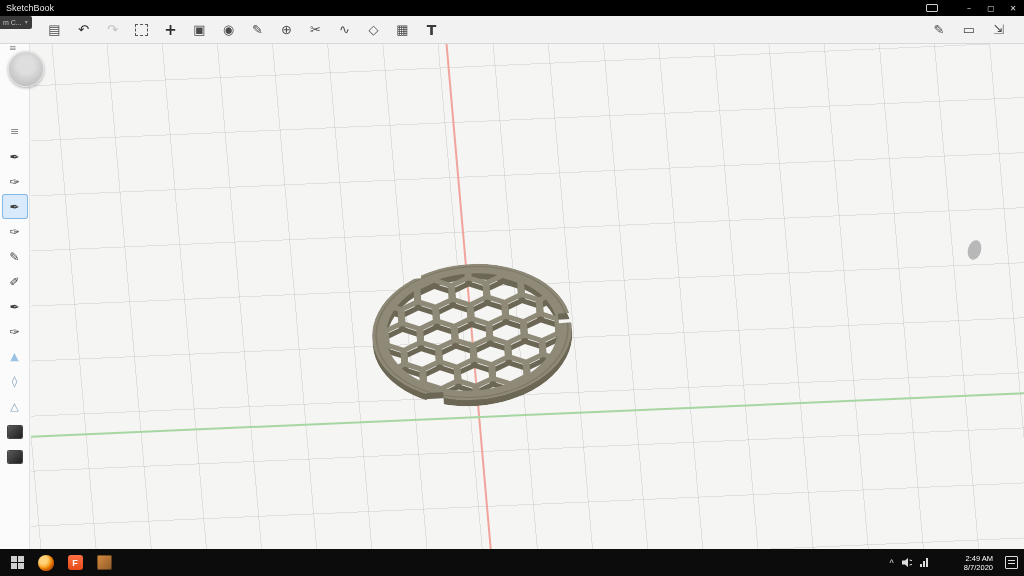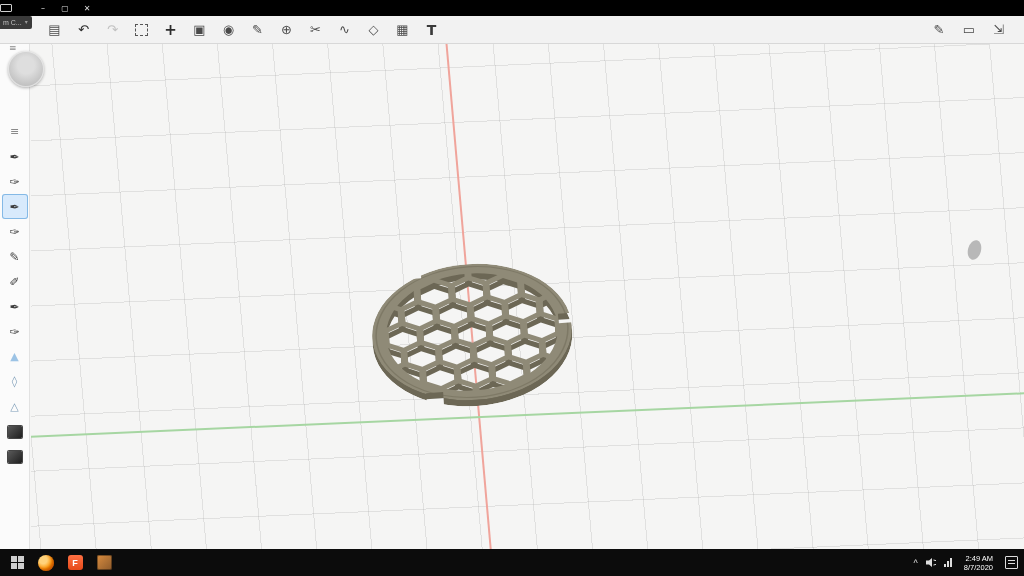--- a/index.html
+++ b/index.html
@@ -85,28 +85,29 @@
   .fapp{width:15px;height:15px;border-radius:3px;background:linear-gradient(#ff7043,#e64a19);
     display:flex;align-items:center;justify-content:center;font-size:9px;font-weight:bold;color:#fff;}
   .app3{width:15px;height:15px;border-radius:2px;background:linear-gradient(135deg,#d98c3f,#8c5a2b);
     box-shadow:inset 0 0 0 1px rgba(0,0,0,.4);}
   .tb-right{display:flex;align-items:center;gap:8px;padding-right:4px;}
   .tray-chevron{font-size:9px;color:#e0e0e0;line-height:10px;}
   .net-bars{display:flex;align-items:flex-end;gap:1px;height:9px;}
   .net-bars i{width:2px;background:#ddd;display:block;}
   .net-bars i:nth-child(1){height:3px;}.net-bars i:nth-child(2){height:6px;}.net-bars i:nth-child(3){height:9px;}
   .clock{display:flex;flex-direction:column;align-items:flex-end;justify-content:center;
-    font-size:7.5px;line-height:9px;color:#fff;padding:0 4px;}
+    font-size:7.5px;line-height:9px;color:#fff;padding:0 4px;margin-left:24px;}
   .action-center{width:11px;height:11px;border:1px solid #ddd;border-radius:1px;position:relative;margin-right:2px;}
   .action-center::after{content:"";position:absolute;left:2px;right:2px;top:3px;height:1px;background:#ddd;box-shadow:0 3px 0 #ddd;}
 </style>
 </head>
 <body>
 
 <div class="titlebar">
+  <span class="app-name">SketchBook</span>
   <span class="sys-icon"></span>
   <span class="win-btn">–</span>
   <span class="win-btn">▢</span>
   <span class="win-btn">✕</span>
 </div>
 
 <div class="toolbar">
   <span class="tool">▤</span>
   <span class="tool dark">↶</span>
   <span class="tool muted">↷</span>

